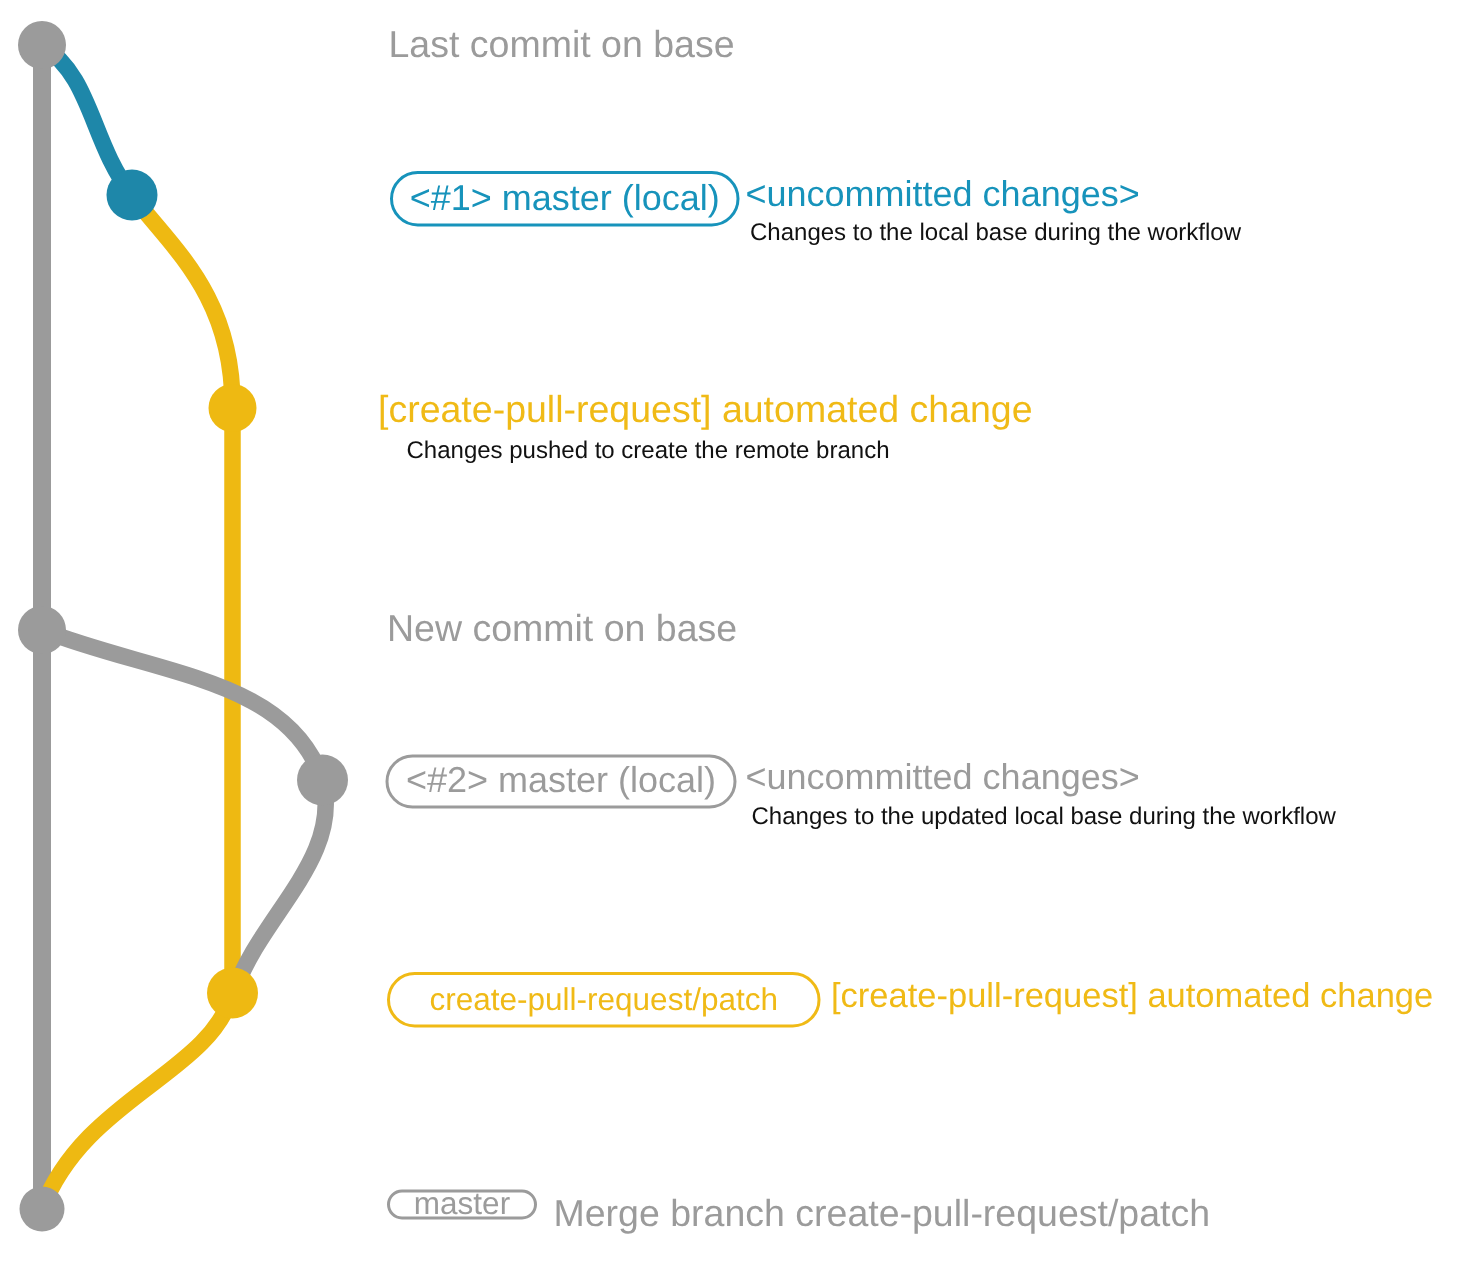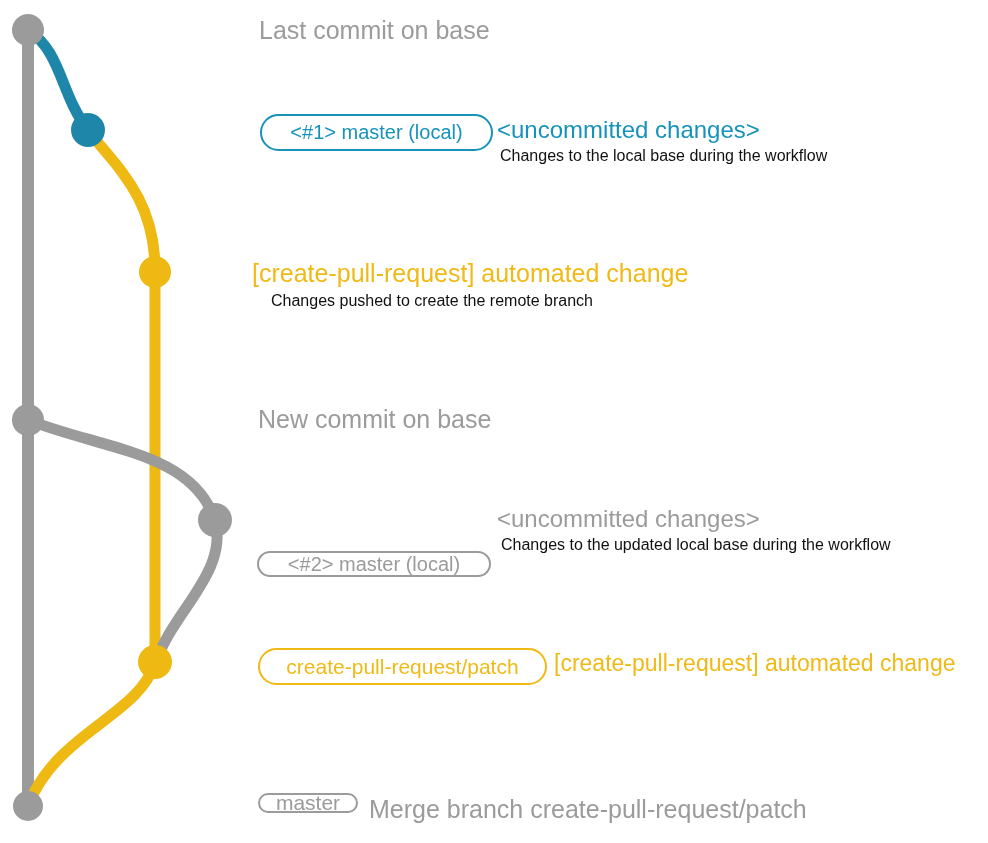--- a/index.html
+++ b/index.html
@@ -57,21 +57,21 @@
     font-size: 16px;
     color: var(--ink);
   }
   .pill {
     position: absolute;
     display: flex;
     align-items: center;
     justify-content: center;
     border: 2px solid currentColor;
     border-radius: 19px;
-    font-size: 20px;
+    font-size: 24px;
     box-sizing: border-box;
     background: #ffffff;
   }
   .pill-blue   { color: var(--blueText); }
   .pill-gray   { color: var(--grayText); }
   .pill-yellow { color: var(--yellowText); }
 </style>
 </head>
 <body>
 
@@ -108,21 +108,21 @@
     <span>&lt;#1&gt; master (local)</span>
   </div>
   <div class="lbl annotation-blue" style="left:497px; top:116px;">&lt;uncommitted changes&gt;</div>
   <div class="lbl caption" style="left:500px; top:147px;">Changes to the local base during the workflow</div>
 
   <div class="lbl title-yellow" style="left:252px; top:259px;">[create-pull-request] automated change</div>
   <div class="lbl caption" style="left:271px; top:292px;">Changes pushed to create the remote branch</div>
 
   <div class="lbl heading" style="left:258px; top:405px;">New commit on base</div>
 
-  <div class="pill pill-gray" style="left:257px; top:503px; width:234px; height:26px;margin-top:48px;">
+  <div class="pill pill-gray" style="left:257px; top:503px; width:234px; height:36px;">
     <span>&lt;#2&gt; master (local)</span>
   </div>
   <div class="lbl annotation-gray" style="left:497px; top:505px;">&lt;uncommitted changes&gt;</div>
   <div class="lbl caption" style="left:501px; top:536px;">Changes to the updated local base during the workflow</div>
 
   <div class="pill pill-yellow" style="left:258px; top:648px; width:289px; height:37px; font-size:21px;">
     <span>create-pull-request/patch</span>
   </div>
   <div class="lbl title-yellow small" style="left:554px; top:650px;">[create-pull-request] automated change</div>
 

